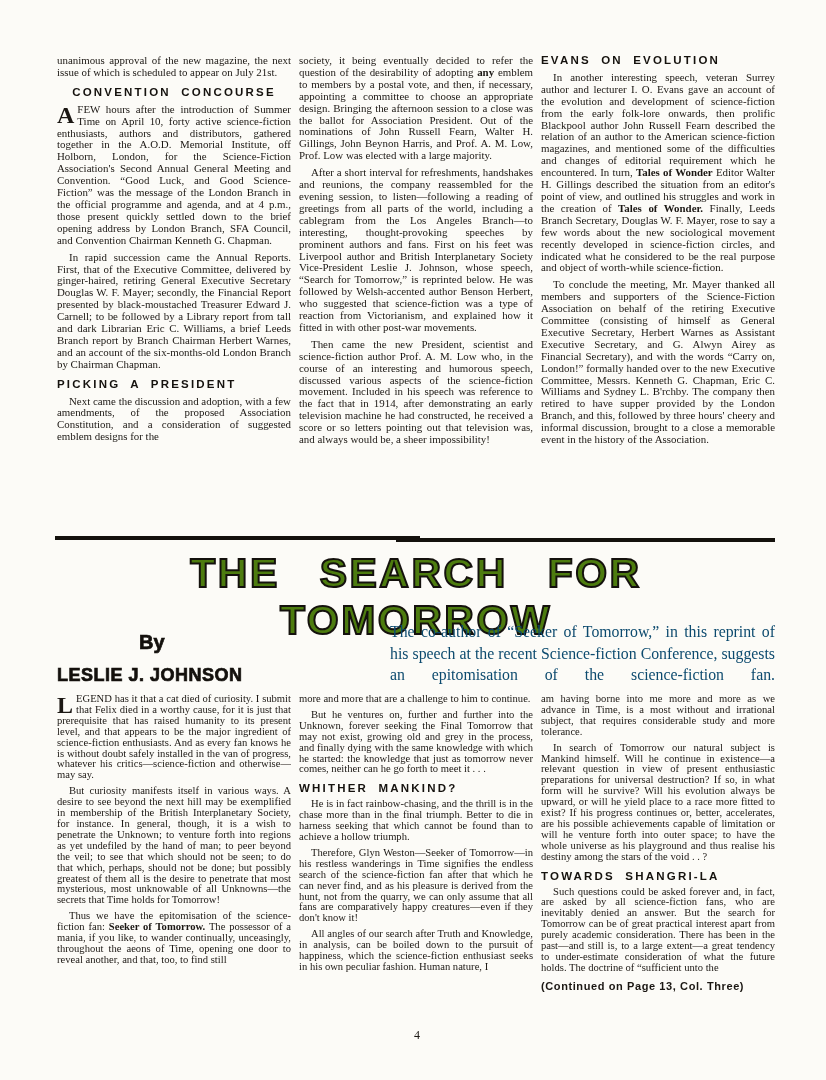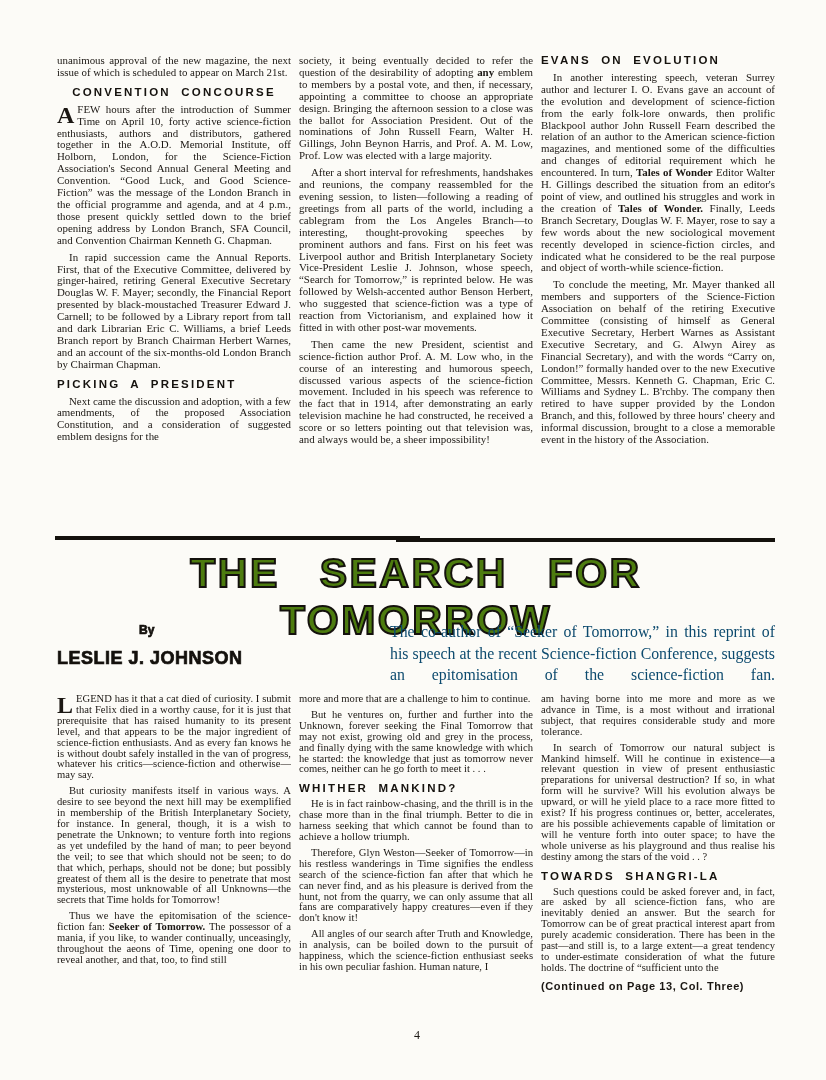--- a/index.html
+++ b/index.html
@@ -43,21 +43,21 @@
     position:absolute;left:57px;top:550px;width:718px;margin:0;
     text-align:center;font-family:"Liberation Sans",sans-serif;
     font-weight:700;font-size:41px;line-height:1.15;
     letter-spacing:2.5px;word-spacing:26px;
     color:#4d7c0f;-webkit-text-stroke:2px #14110d;
   }
   .byline{
     position:absolute;left:57px;top:623px;width:300px;
     font-family:"Liberation Sans",sans-serif;font-weight:700;color:#14110d;
   }
-  .by{margin-left:82px;font-size:12px;-webkit-text-stroke:0.7px #14110d;}
+  .by{margin-left:82px;font-size:20px;margin-top:8px;-webkit-text-stroke:0.7px #14110d;}
   .author{margin-top:11px;font-size:18px;letter-spacing:0.5px;-webkit-text-stroke:0.7px #14110d;}
   .standfirst{
     position:absolute;left:390px;top:621px;width:385px;margin:0;
     font-size:15.8px;line-height:21.5px;
     text-align:justify;text-align-last:justify;color:#0c4a6e;
   }
   
   .lowergrid{
     position:absolute;left:57px;top:694px;width:718px;height:330px;
     display:flex;gap:8px;overflow:hidden;
@@ -73,21 +73,21 @@
   }
 </style>
 </head>
 <body>
 
 <div class="page">
 
   <section class="topgrid">
 
     <div class="col btxt">
-      <p>unanimous approval of the new magazine, the next issue of which is scheduled to appear on March 21st.</p>
+      <p>unanimous approval of the new magazine, the next issue of which is scheduled to appear on July 21st.</p>
       <h3 class="shead center">CONVENTION CONCOURSE</h3>
       <p><span class="drop">A</span><span>FEW hours after the introduction of Summer Time on April 10, forty active science-fiction enthusiasts, authors and distributors, gathered together in the A.O.D. Memorial Institute, off Holborn, London, for the Science-Fiction Association's Second Annual General Meeting and Convention. “Good Luck, and Good Science-Fiction” was the message of the London Branch in the official programme and agenda, and at 4 p.m., those present quickly settled down to the brief opening address by London Branch, SFA Council, and Convention Chairman Kenneth G. Chapman.</span></p>
       <p class="indent">In rapid succession came the Annual Reports. First, that of the Executive Committee, delivered by ginger-haired, retiring General Executive Secretary Douglas W. F. Mayer; secondly, the Financial Report presented by black-moustached Treasurer Edward J. Carnell; to be followed by a Library report from tall and dark Librarian Eric C. Williams, a brief Leeds Branch report by Branch Chairman Herbert Warnes, and an account of the six-months-old London Branch by Chairman Chapman.</p>
       <h3 class="shead">PICKING A PRESIDENT</h3>
       <p class="indent">Next came the discussion and adoption, with a few amendments, of the proposed Association Constitution, and a consideration of suggested emblem designs for the</p>
     </div>
 
     <div class="col btxt">
       <p><span>society, it being eventually decided to refer the question of the desirability of adopting </span><span class="b">any</span><span> emblem to members by a postal vote, and then, if necessary, appointing a committee to choose an appropriate design.  Bringing the afternoon session to a close was the ballot for Association President.  Out of the nominations of John Russell Fearn, Walter H. Gillings, John Beynon Harris, and Prof. A. M. Low, Prof. Low was elected with a large majority.</span></p>
       <p class="indent">After a short interval for refreshments, handshakes and reunions, the company reassembled for the evening session, to listen—following a reading of greetings from all parts of the world, including a cablegram from the Los Angeles Branch—to interesting, thought-provoking speeches by prominent authors and fans.  First on his feet was Liverpool author and British Interplanetary Society Vice-President Leslie J. Johnson, whose speech, “Search for Tomorrow,” is reprinted below.  He was followed by Welsh-accented author Benson Herbert, who suggested that science-fiction was a type of reaction from Victorianism, and explained how it fitted in with other post-war movements.</p>

